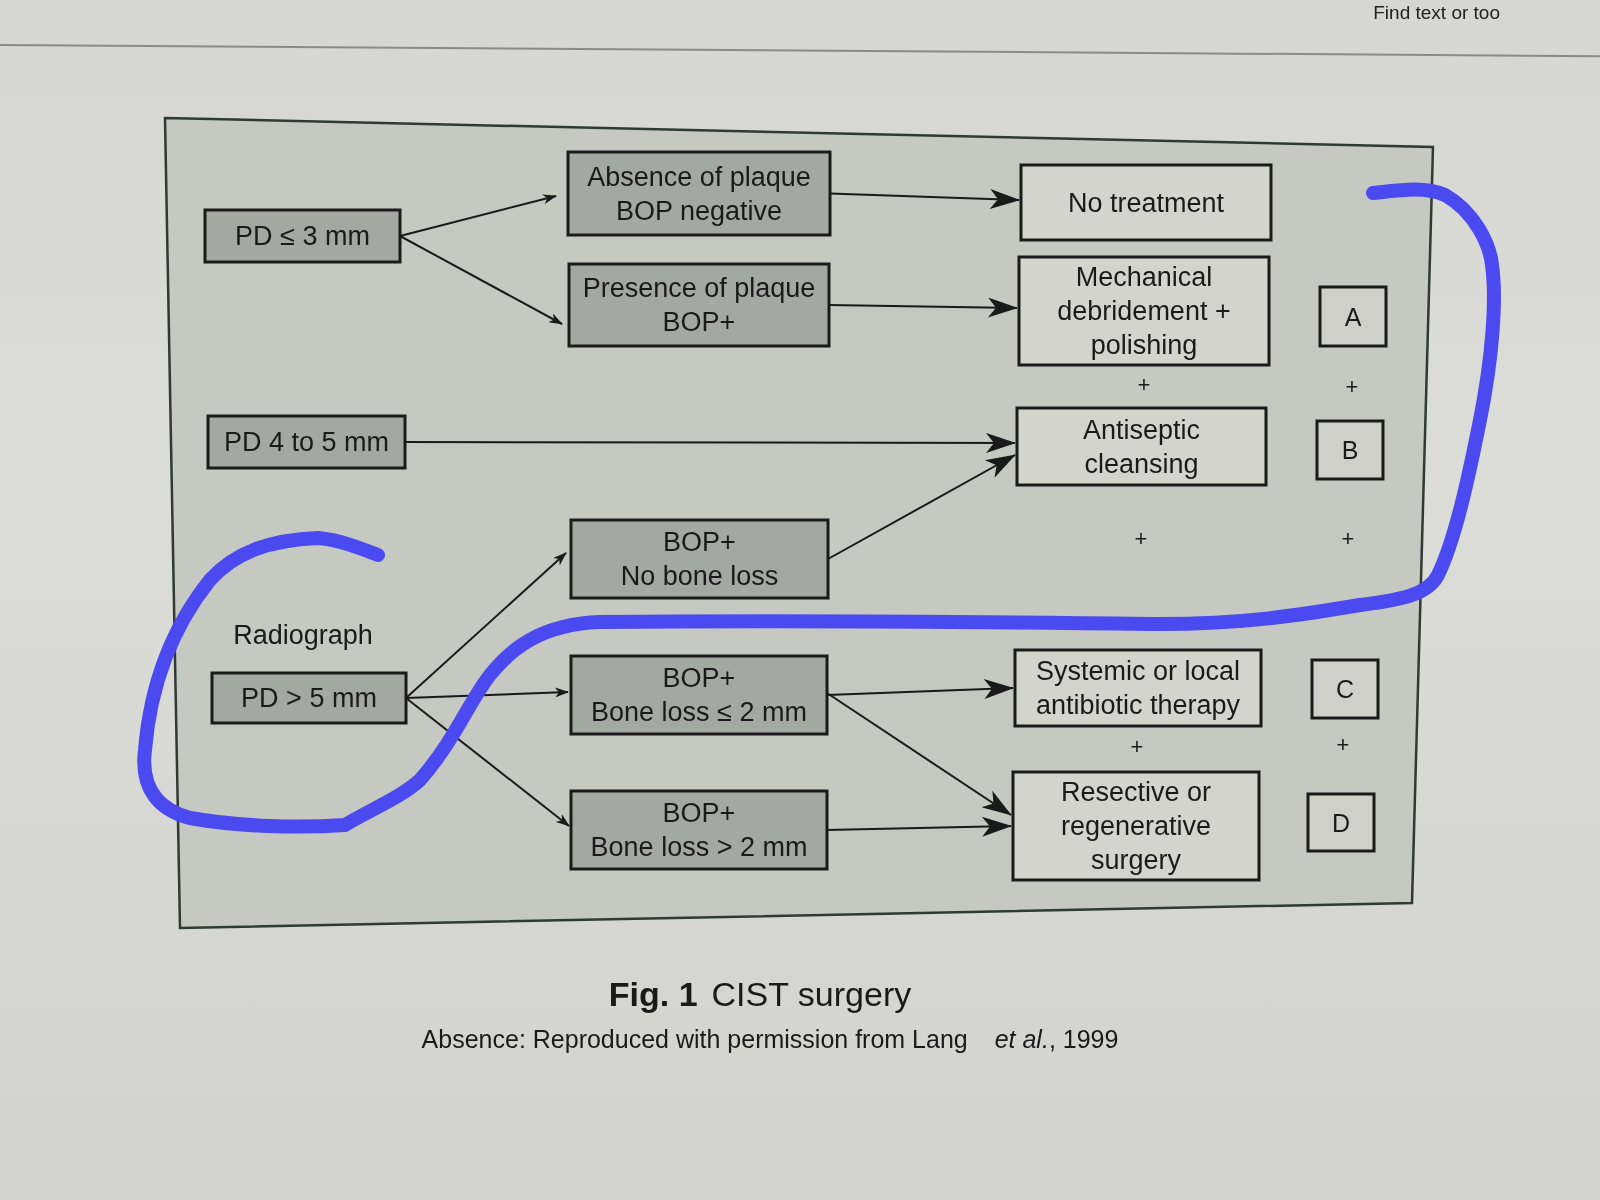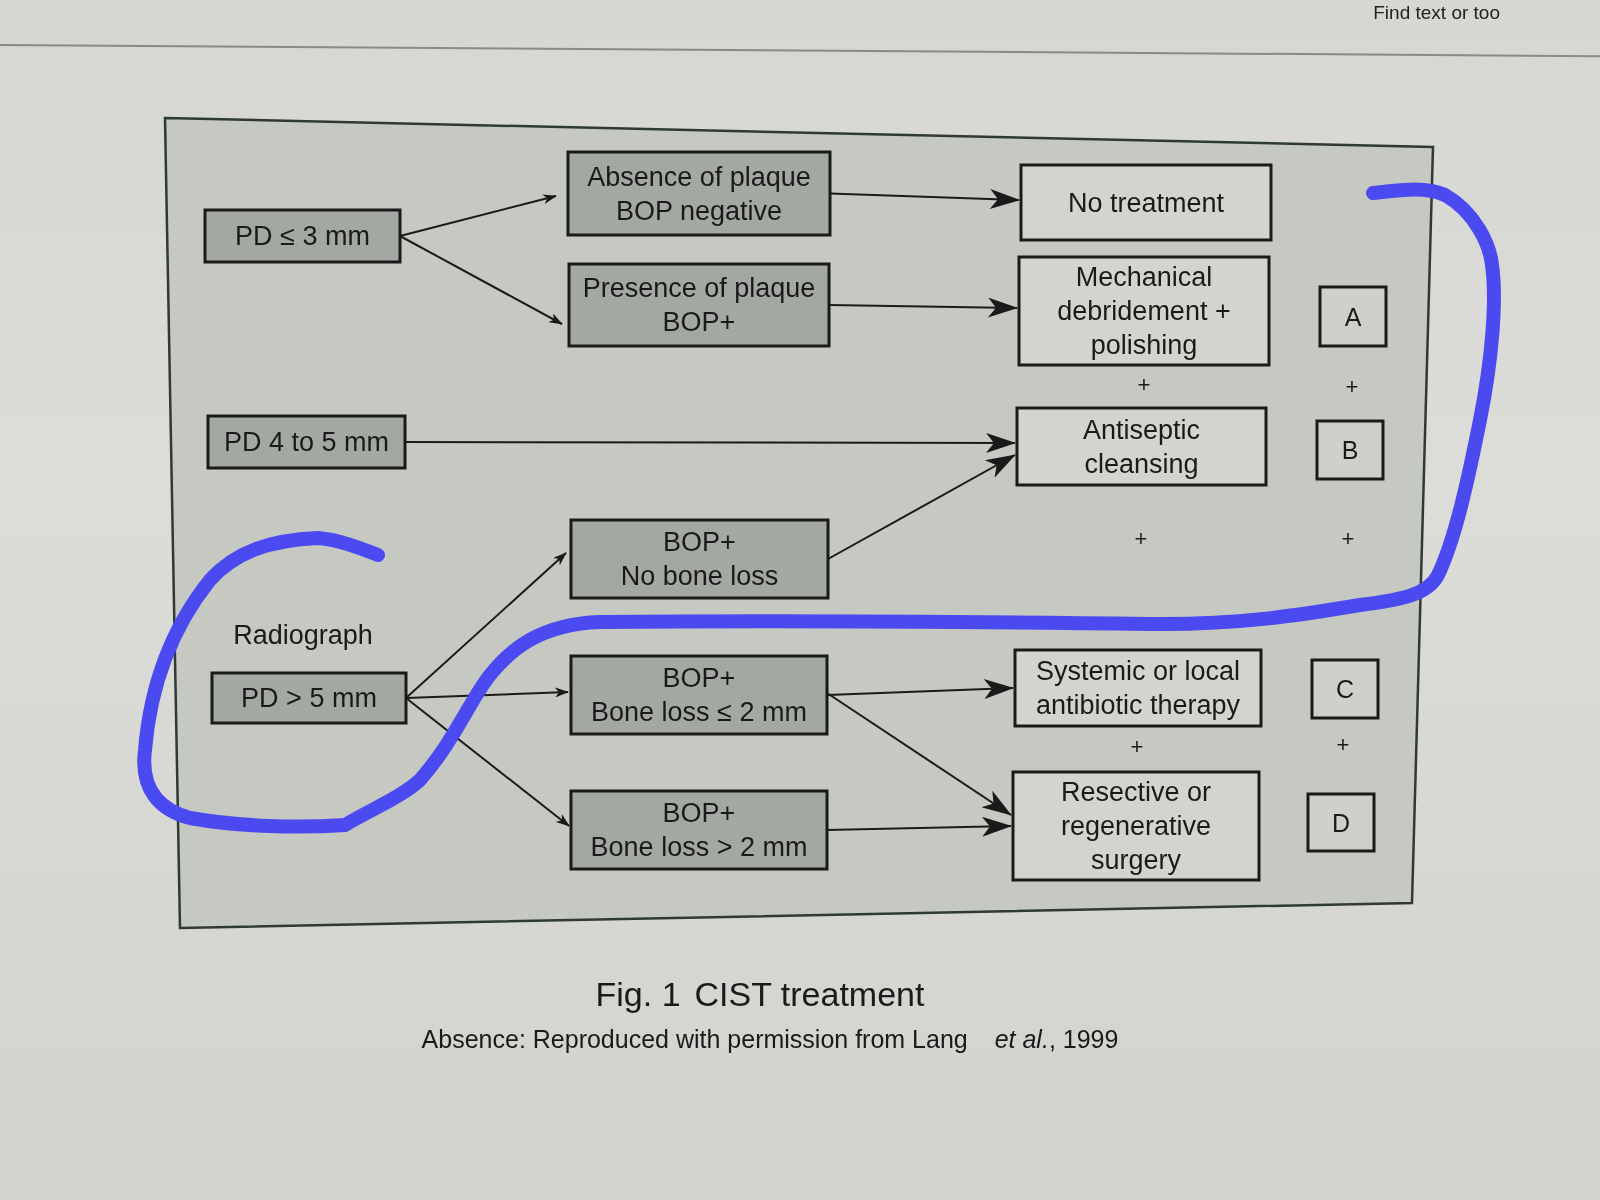--- a/index.html
+++ b/index.html
@@ -5,21 +5,21 @@
   html,body{margin:0;padding:0;}
   body{width:1600px;height:1200px;position:relative;overflow:hidden;
     background:linear-gradient(180deg,#d6d6d2 0%,#dcdcd8 40%,#d2d2ce 100%);
     font-family:"Liberation Sans",sans-serif;color:#1a1a1a;}
   .topbar{position:absolute;left:0;top:0;width:1500px;height:48px;}
   .topline{position:absolute;left:0;top:44px;width:1600px;height:2px;background:#8a8a86;transform:rotate(0.4deg);transform-origin:left;}
   .find{position:absolute;right:0;top:2px;font-size:19px;color:#222;white-space:nowrap;}
   #diagram{position:absolute;left:0;top:0;width:1600px;height:1200px;}
   .caption{position:absolute;left:0;width:1600px;text-align:center;}
   .cap1{top:975px;font-size:34px;left:-40px;}
-  .cap1 b{font-weight:normal;margin-right:14px;}
+  .cap1 b{font-weight:bold;margin-right:14px;}
   .cap2{top:1025px;font-size:25px;left:-30px;}
   .cap2 i{font-style:italic;margin-left:20px;}
 </style>
 </head>
 <body>
 
 <div class="topbar">
   <div class="topline"></div>
   <div class="find">Find text or too</div>
 </div>
@@ -139,17 +139,17 @@
       <text x="1348" y="546" text-anchor="middle" font-size="22" font-family="&quot;Liberation Sans&quot;, sans-serif" fill="#1a1a1a">+</text>
       <text x="1137" y="754" text-anchor="middle" font-size="22" font-family="&quot;Liberation Sans&quot;, sans-serif" fill="#1a1a1a">+</text>
       <text x="1343" y="752" text-anchor="middle" font-size="22" font-family="&quot;Liberation Sans&quot;, sans-serif" fill="#1a1a1a">+</text>
     </g>
   <g id="annot">
       <path d="M1373,193 C1400,190 1425,186 1445,195 C1475,212 1490,245 1492,265 C1497,300 1492,360 1480,420 C1468,480 1455,540 1438,575 C1428,595 1400,600 1360,605 C1300,615 1240,625 1150,624 C1000,622 800,620 600,622 C540,624 510,650 490,675 C470,700 455,740 420,780 C400,798 370,810 345,825 C300,828 240,827 190,818 C160,810 140,790 145,750 C150,690 170,630 210,580 C235,552 270,540 318,538 C340,540 360,548 378,555" fill="none" stroke="#4a4af0" stroke-width="14" stroke-linecap="round" stroke-linejoin="round"></path>
     </g>
 </svg>
 
 <div class="caption cap1">
-  <b>Fig. 1</b><span>CIST treatment</span>
+  <b>Fig. 1</b><span>CIST surgery</span>
 </div>
 <div class="caption cap2">
   <span>Absence: Reproduced with permission from Lang </span><i>et al.</i><span>, 1999</span>
 </div>
 
 </body></html>

